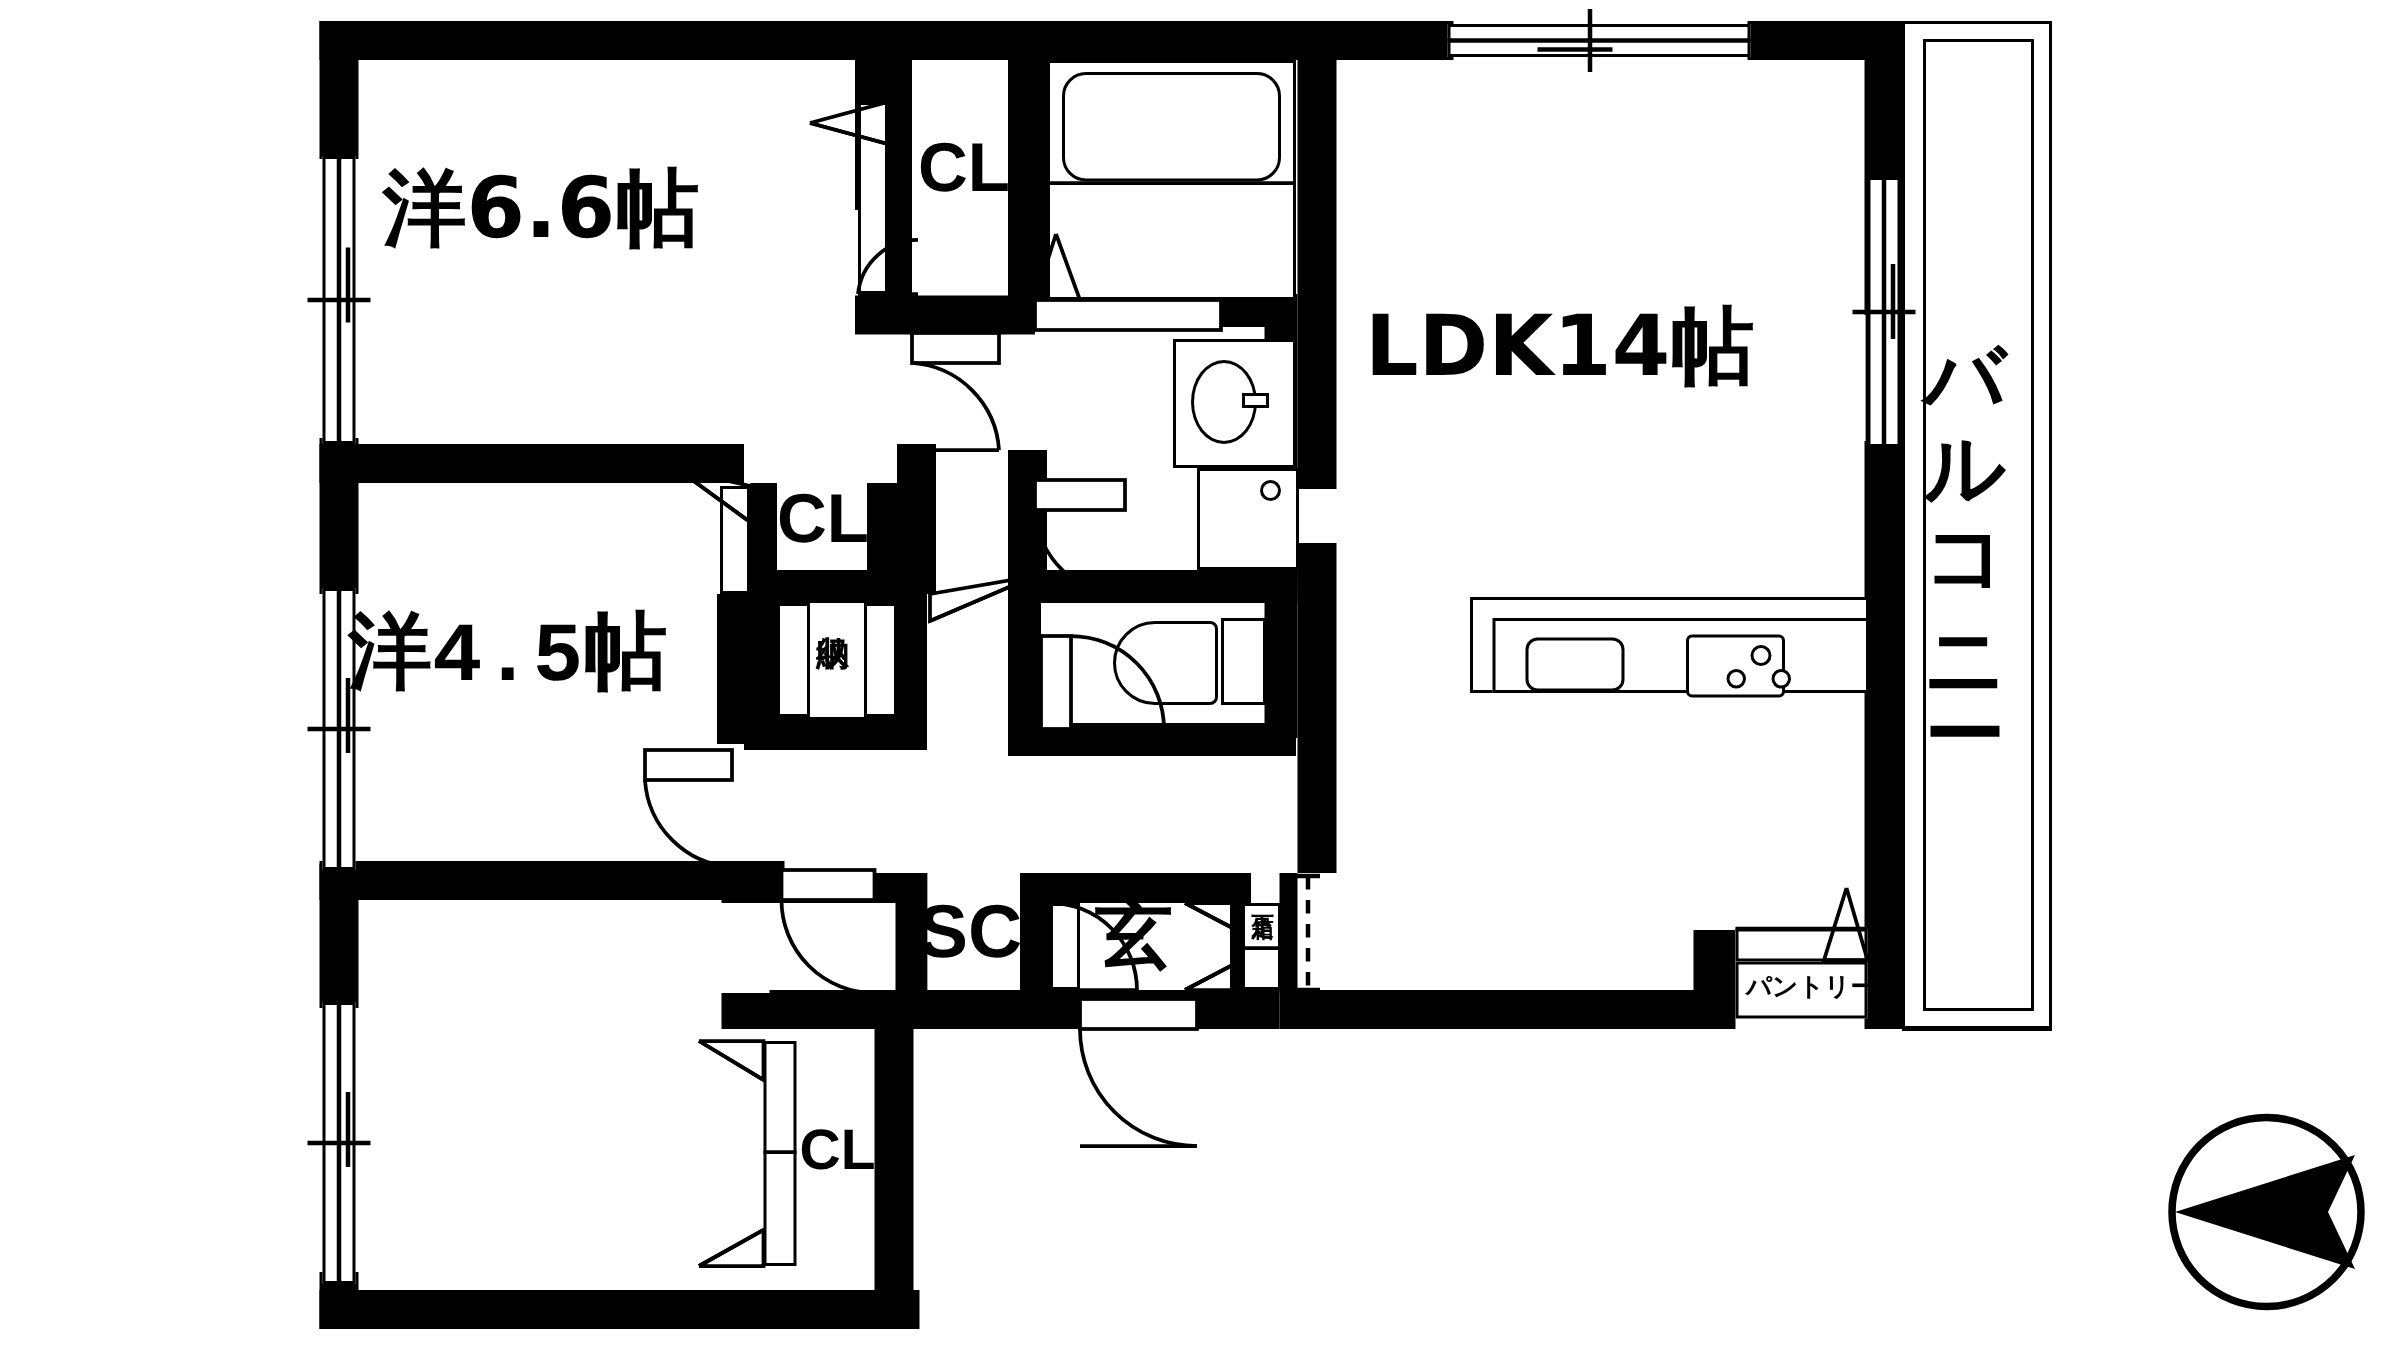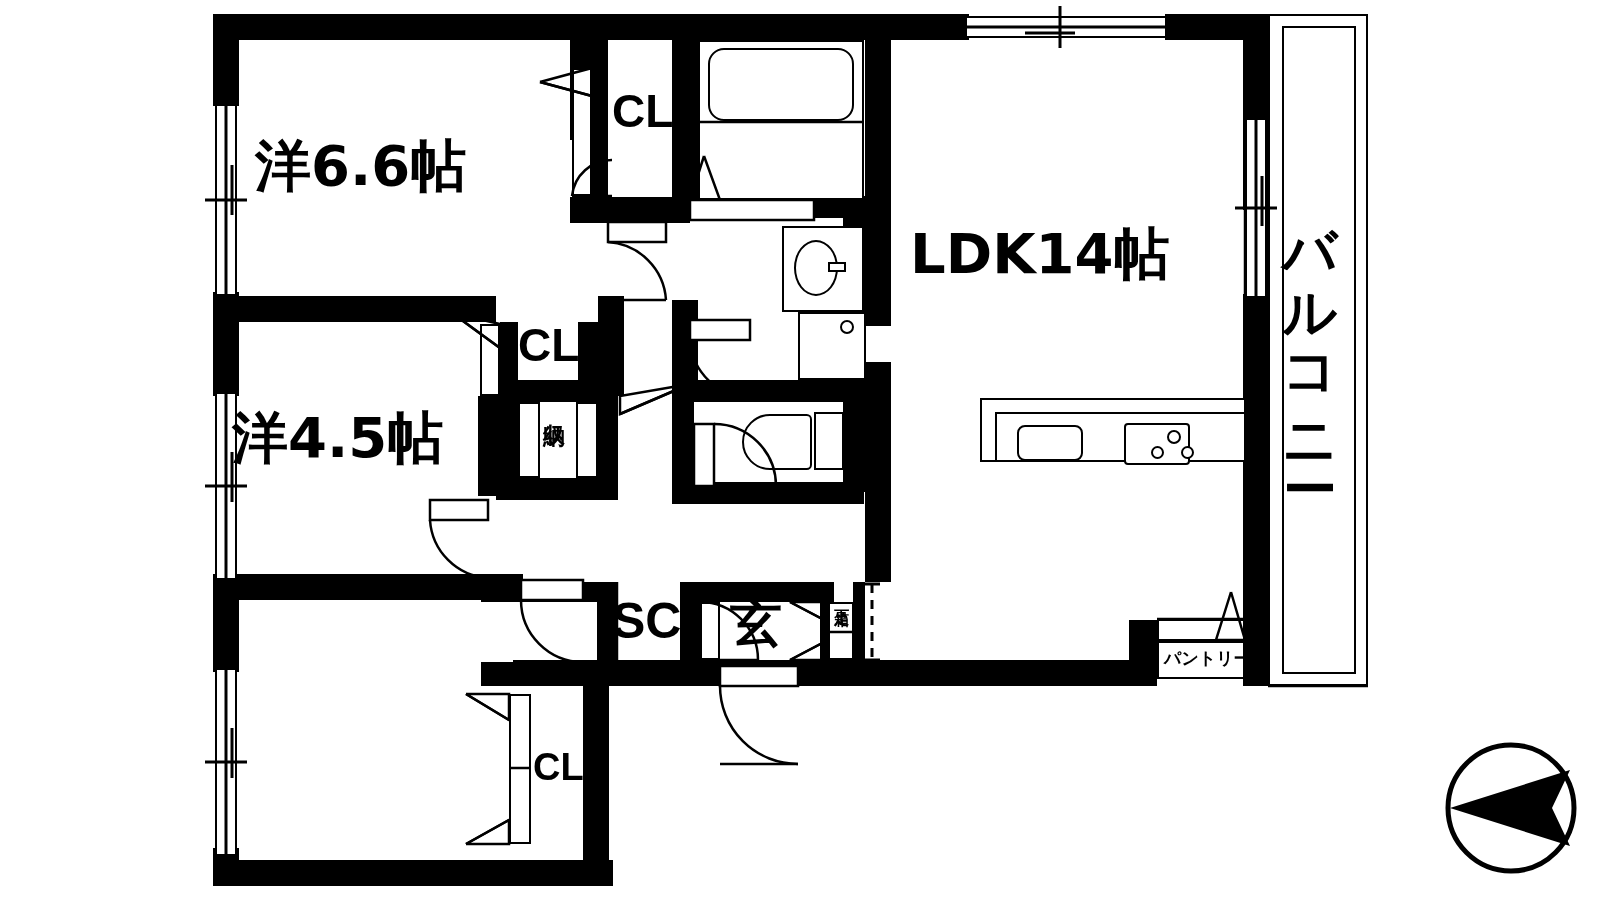--- a/index.html
+++ b/index.html
@@ -207,23 +207,23 @@
 
   <div class="outline-thin" style="left:509px; top:694px; width:22px; height:150px;"></div>
   <div class="label cl-label-sm" style="left:533px; top:748px;">CL</div>
 
   <div class="label sc-label" style="left:612px; top:596px;">SC</div>
   <div class="outline-thin" style="left:700px; top:602px; width:20px; height:58px;"></div>
   <div class="label gen-label" style="left:730px; top:596px;">玄</div>
   <div class="outline-thin" style="left:828px; top:602px; width:26px; height:58px;"></div>
   <div class="label vert-small" style="left:833px; top:598px; font-size:15px;">下足箱</div>
 
-  <div class="label room-label" style="left:255px; top:138px;">洋6.6帖</div>
-  <div class="label room-label" style="left:232px; top:410px;">洋4.5帖</div>
-  <div class="label room-label" style="left:910px; top:226px;">LDK14帖</div>
+  <div class="label room-label" style="left:255px; top:112px;">洋6.6帖</div>
+  <div class="label room-label" style="left:232px; top:410px;font-family:Liberation Mono, monospace;">洋4.5帖</div>
+  <div class="label room-label" style="left:910px; top:204px;">LDK14帖</div>
 
   <svg class="ov" viewBox="0 0 1600 900">
     <g stroke="#000" fill="none" stroke-width="3">
 
       <g>
         <line x1="226" y1="104" x2="226" y2="296"></line>
         <line x1="205" y1="200" x2="247" y2="200"></line>
         <line x1="232" y1="165" x2="232" y2="215"></line>
       </g>
       <g>

